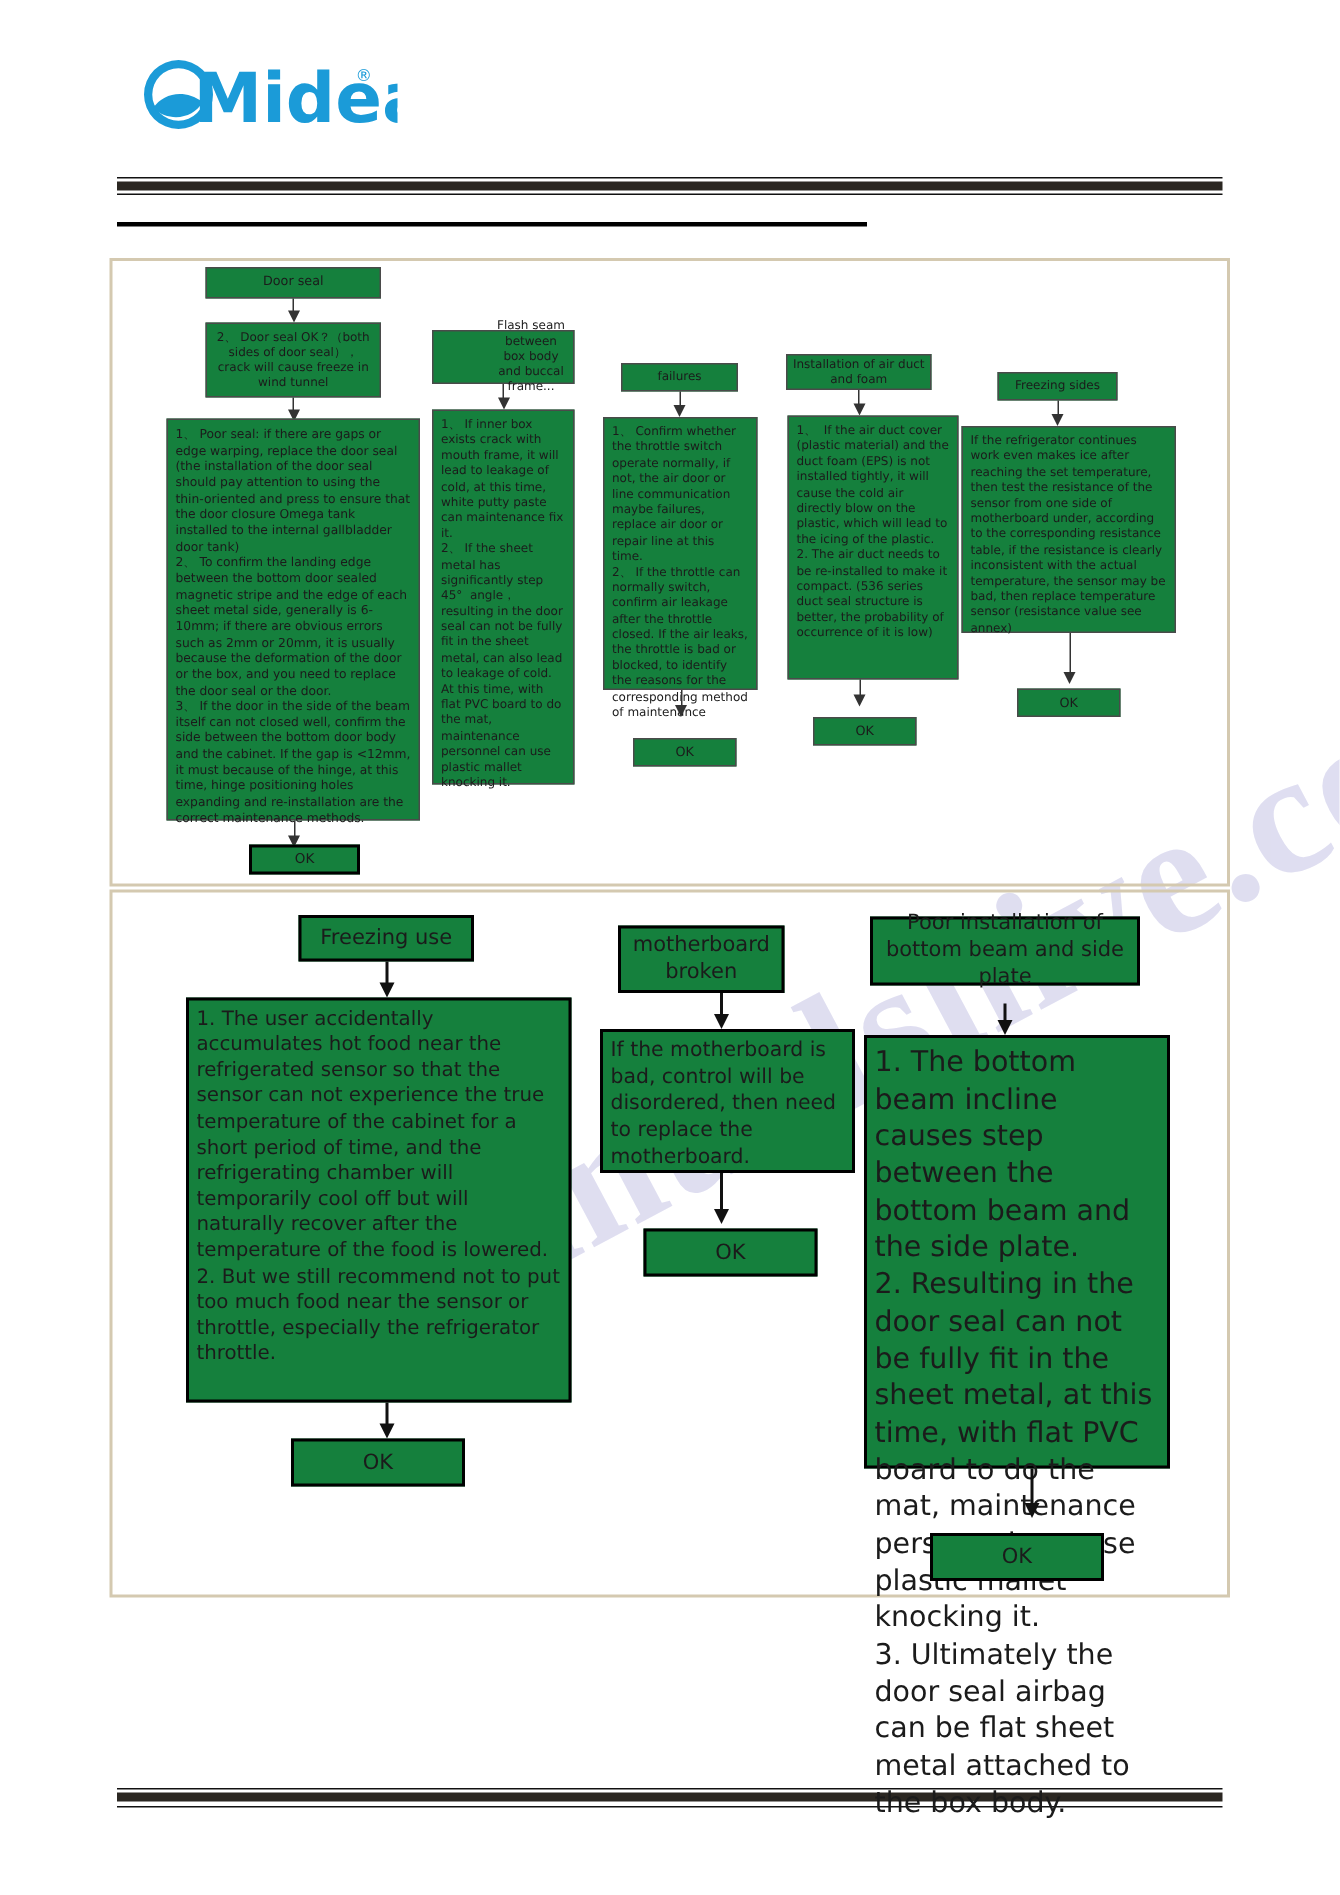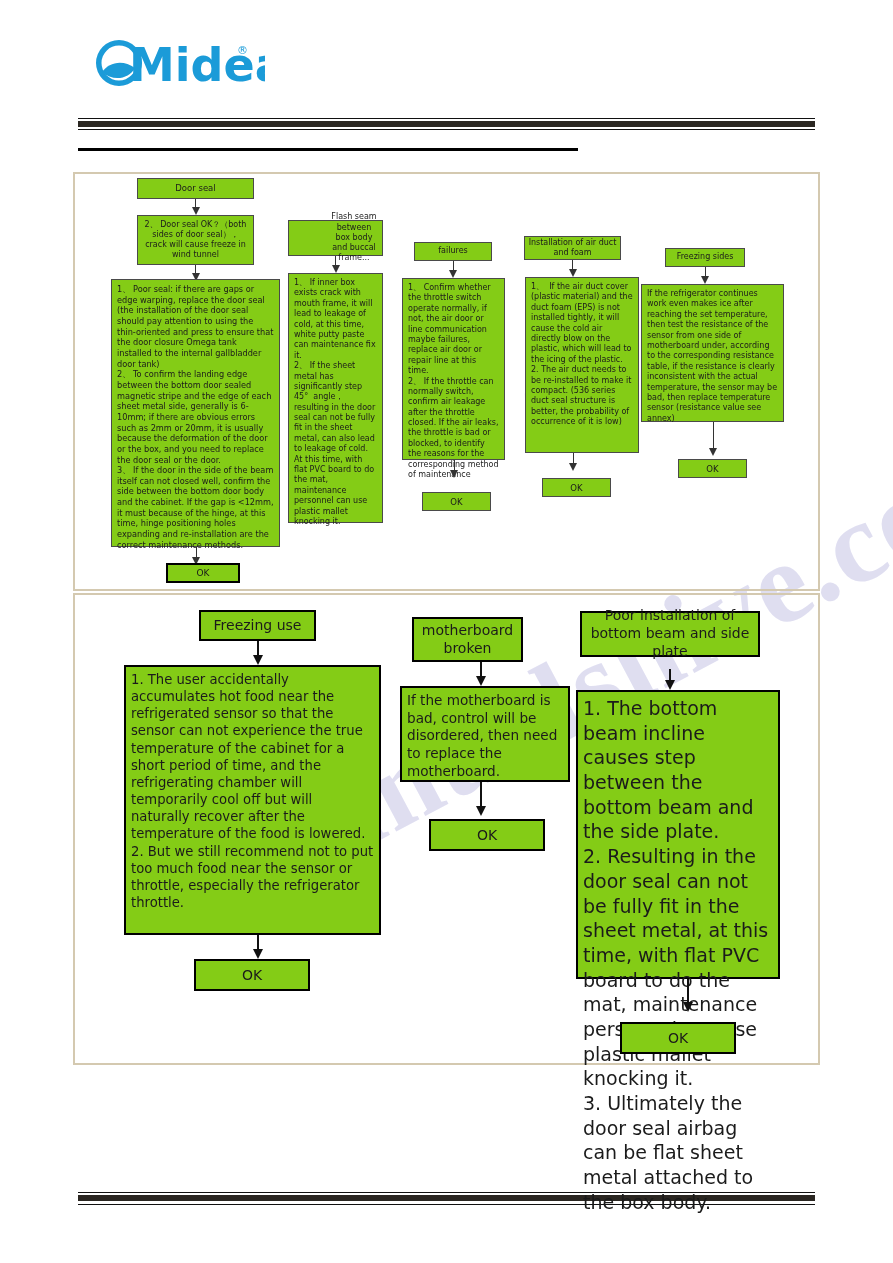--- a/index.html
+++ b/index.html
@@ -76,21 +76,21 @@
     background: transparent;
     z-index: 2;
   }
   #panel-top    { left: 73px; top: 172px; width: 743px; height: 415px; }
   #panel-bottom { left: 73px; top: 593px; width: 743px; height: 468px; }
 
   
   .fbox {
     position: absolute;
     box-sizing: border-box;
-    background: #84cc16;
+    background: #15803d;
     border: 1px solid #555;
     z-index: 4;
     color: #1b1b1b;
     font-family: "DejaVu Sans", sans-serif;
   }
   .fbox.thick { border: 2px solid #000; }
   .fbox.thin  { border: 1px solid #4a4a4a; }
 
   
   .hdrbox {

